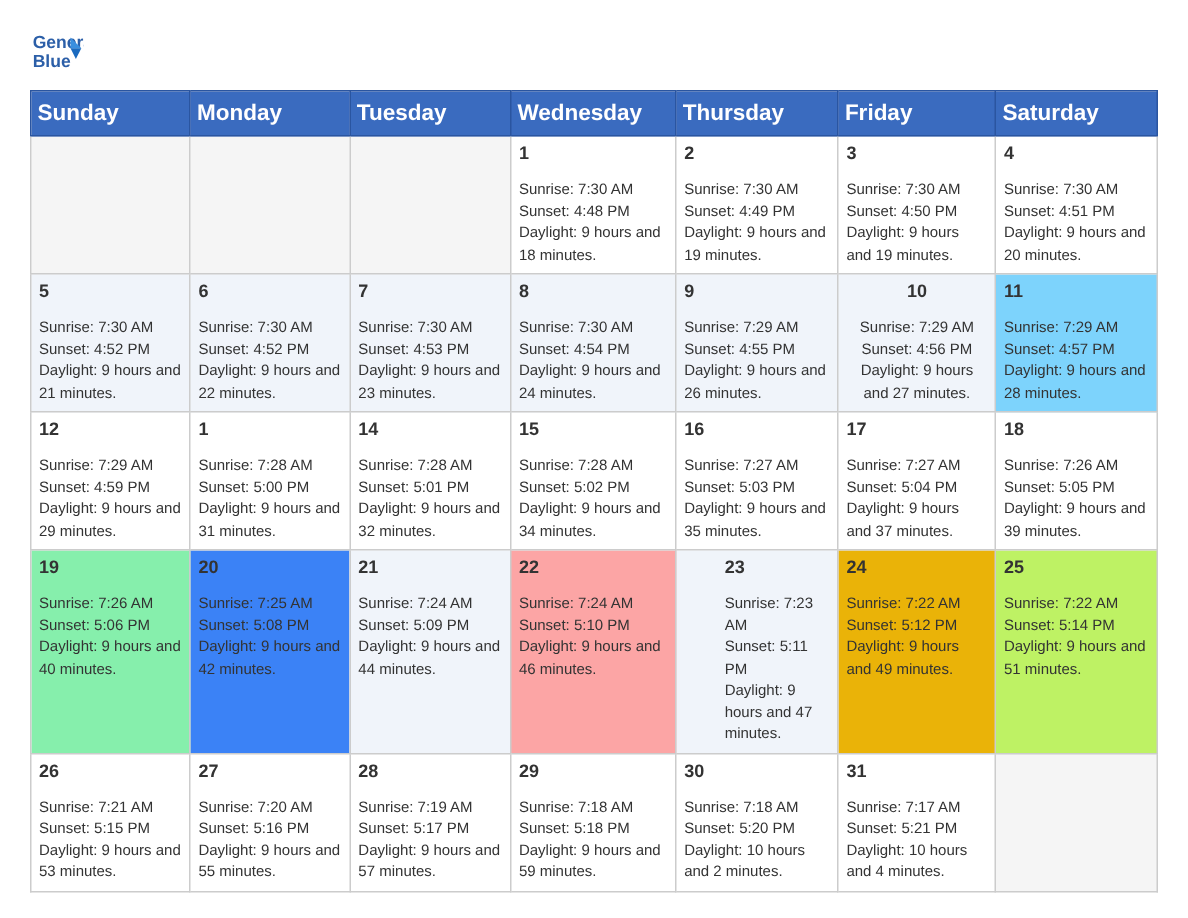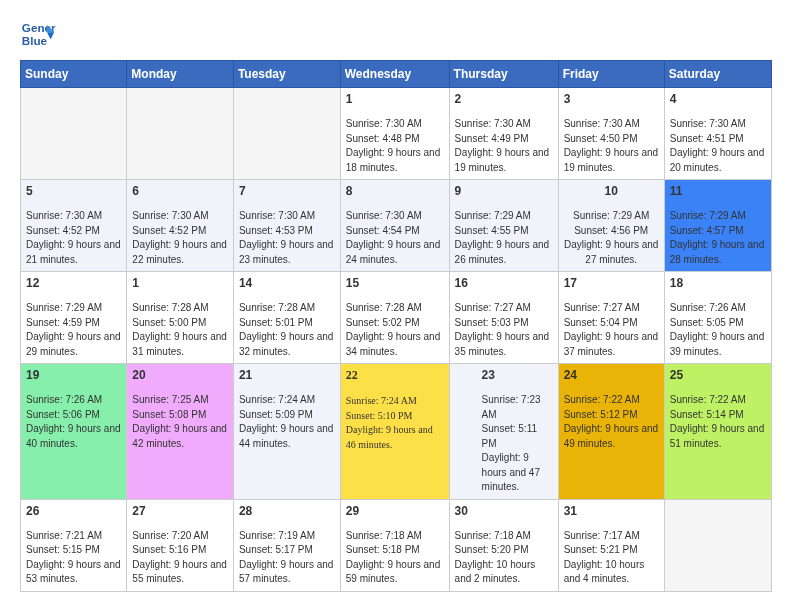--- a/index.html
+++ b/index.html
@@ -43,21 +43,21 @@
       color: #555;
     }
     .calendar {
       width: 100%;
       border-collapse: collapse;
       border: 1px solid #ccc;
     }
     .calendar th {
       background: #3a6bbf;
       color: #fff;
-      font-size: 12px;
+      font-size: 15px;
       font-weight: bold;
       padding: 6px 4px;
       text-align: left;
       border: 1px solid #2a55a0;
     }
     .calendar td {
       vertical-align: top;
       border: 1px solid #ccc;
       padding: 4px 5px;
       width: 113px;
@@ -156,21 +156,21 @@
             <div class="day-info">Sunrise: 7:30 AM<br>Sunset: 4:54 PM<br>Daylight: 9 hours and 24 minutes.</div>
           </td>
           <td style="background: rgb(240, 244, 250);">
             <span class="day-number">9</span>
             <div class="day-info">Sunrise: 7:29 AM<br>Sunset: 4:55 PM<br>Daylight: 9 hours and 26 minutes.</div>
           </td>
           <td style="background: rgb(240, 244, 250); text-align: center;">
             <span class="day-number">10</span>
             <div class="day-info">Sunrise: 7:29 AM<br>Sunset: 4:56 PM<br>Daylight: 9 hours and 27 minutes.</div>
           </td>
-          <td style="background: #3b82f6;">
+          <td style="background: #7dd3fc;">
             <span class="day-number">11</span>
             <div class="day-info">Sunrise: 7:29 AM<br>Sunset: 4:57 PM<br>Daylight: 9 hours and 28 minutes.</div>
           </td>
         </tr>
         <tr>
           <td>
             <span class="day-number">12</span>
             <div class="day-info">Sunrise: 7:29 AM<br>Sunset: 4:59 PM<br>Daylight: 9 hours and 29 minutes.</div>
           </td>
           <td>
@@ -196,29 +196,29 @@
           <td>
             <span class="day-number">18</span>
             <div class="day-info">Sunrise: 7:26 AM<br>Sunset: 5:05 PM<br>Daylight: 9 hours and 39 minutes.</div>
           </td>
         </tr>
         <tr>
           <td style="background: #86efac;">
             <span class="day-number">19</span>
             <div class="day-info">Sunrise: 7:26 AM<br>Sunset: 5:06 PM<br>Daylight: 9 hours and 40 minutes.</div>
           </td>
-          <td style="background: #f0abfc;">
+          <td style="background: #3b82f6;">
             <span class="day-number">20</span>
             <div class="day-info">Sunrise: 7:25 AM<br>Sunset: 5:08 PM<br>Daylight: 9 hours and 42 minutes.</div>
           </td>
           <td style="background: rgb(240, 244, 250);">
             <span class="day-number">21</span>
             <div class="day-info">Sunrise: 7:24 AM<br>Sunset: 5:09 PM<br>Daylight: 9 hours and 44 minutes.</div>
           </td>
-          <td style="background: #fde047; font-family: Liberation Serif, serif;">
+          <td style="background: #fca5a5;">
             <span class="day-number">22</span>
             <div class="day-info">Sunrise: 7:24 AM<br>Sunset: 5:10 PM<br>Daylight: 9 hours and 46 minutes.</div>
           </td>
           <td style="background: rgb(240, 244, 250); padding-left: 32px;">
             <span class="day-number">23</span>
             <div class="day-info">Sunrise: 7:23 AM<br>Sunset: 5:11 PM<br>Daylight: 9 hours and 47 minutes.</div>
           </td>
           <td style="background: #eab308;">
             <span class="day-number">24</span>
             <div class="day-info">Sunrise: 7:22 AM<br>Sunset: 5:12 PM<br>Daylight: 9 hours and 49 minutes.</div>

